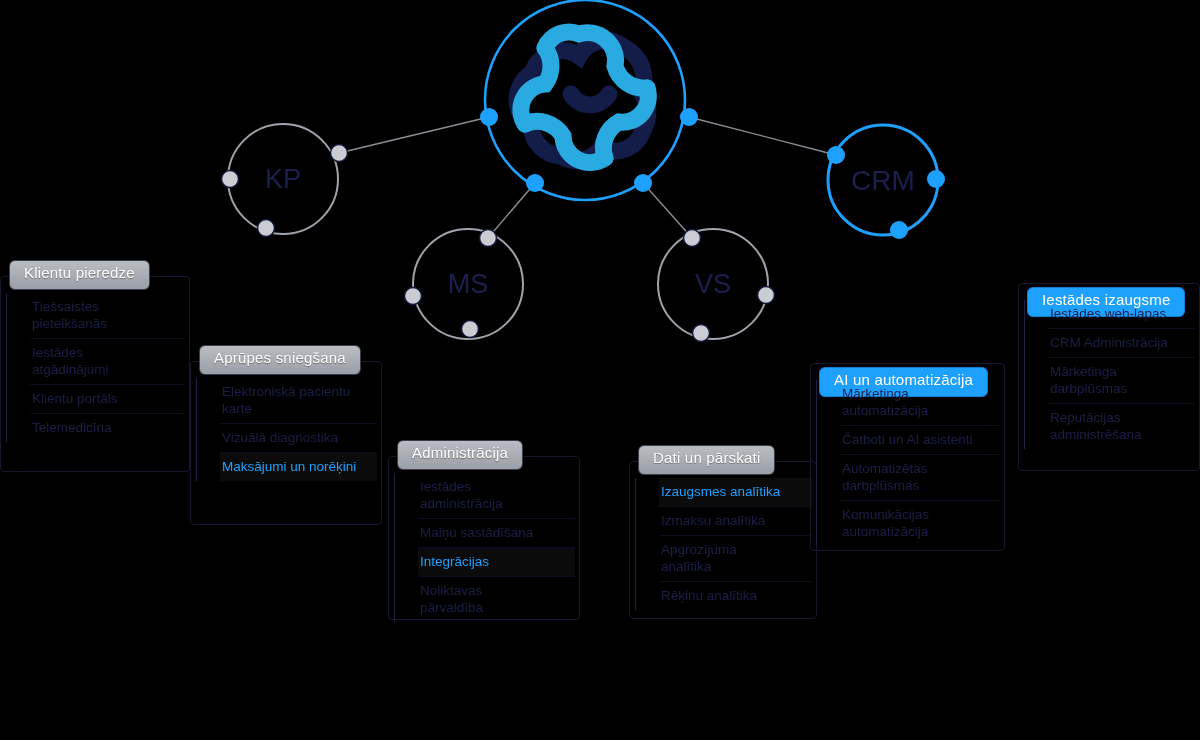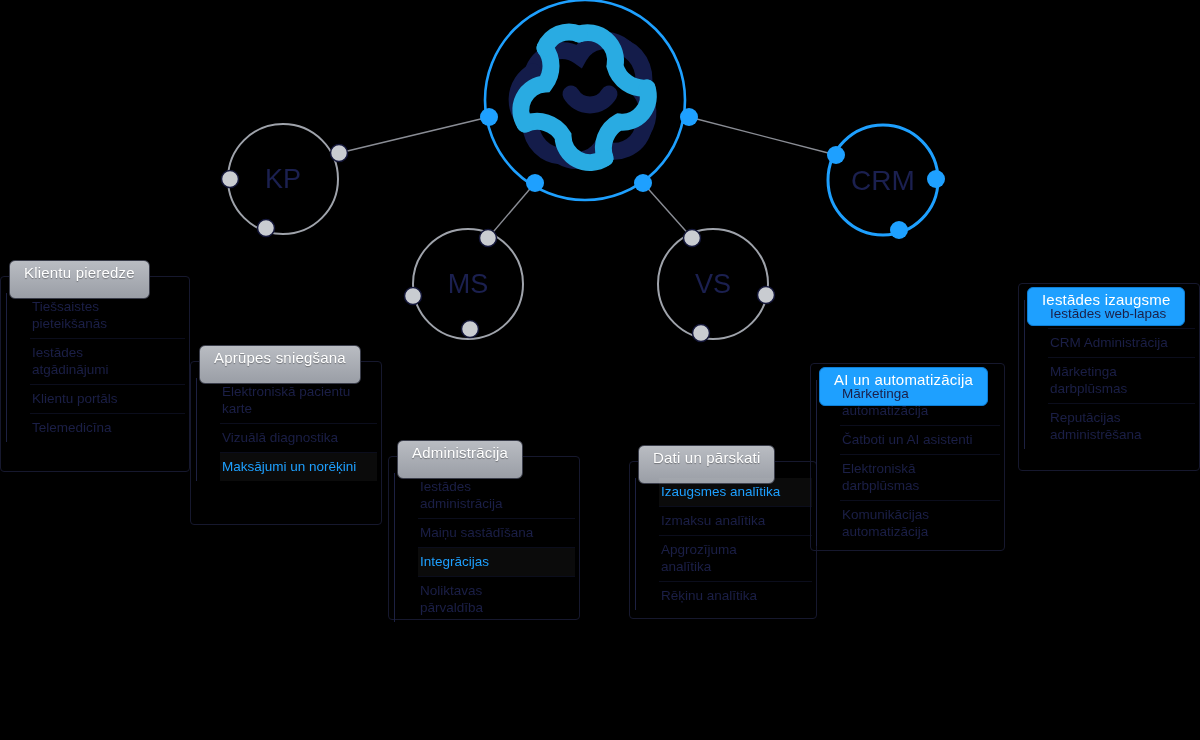--- a/index.html
+++ b/index.html
@@ -20,21 +20,21 @@
     border-radius:4px;
     background:transparent;
     box-sizing:border-box;
   }
   .panel-head{
     position:absolute;
     top:-17px;
     left:8px;
     min-height:27px;
     display:flex;align-items:center;justify-content:center;
-    padding:3px 14px 17px 14px;
+    padding:3px 14px 8px 14px;
     border-radius:6px;
     font-size:15px;
     letter-spacing:.2px;
     white-space:nowrap;
     color:#ffffff;
     box-sizing:border-box;
   }
   .panel-head.grey{
     background:linear-gradient(#b9bcc2,#9a9ea6);
     border:1px solid #3a3d4a;
@@ -183,21 +183,21 @@
 analītika</div>
           <div class="panel-item">Rēķinu analītika</div>
         </div>
       </div>
       <div class="panel" style="left: 810px; top: 363px; width: 195px; height: 188px;">
         <div class="panel-head blue">AI un automatizācija</div>
         <div class="panel-list">
           <div class="panel-item">Mārketinga
 automatizācija</div>
           <div class="panel-item">Čatboti un AI asistenti</div>
-          <div class="panel-item">Elektroniskā
+          <div class="panel-item">Automatizētas
 darbplūsmas</div>
           <div class="panel-item">Komunikācijas
 automatizācija</div>
         </div>
       </div>
       <div class="panel" style="left: 1018px; top: 283px; width: 182px; height: 188px;">
         <div class="panel-head blue">Iestādes izaugsme</div>
         <div class="panel-list">
           <div class="panel-item">Iestādes web-lapas</div>
           <div class="panel-item">CRM Administrācija</div>

